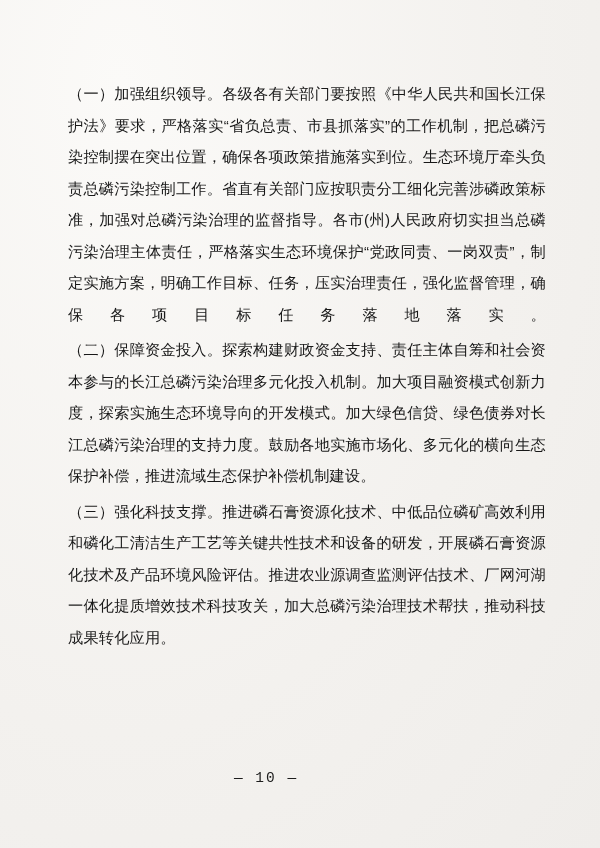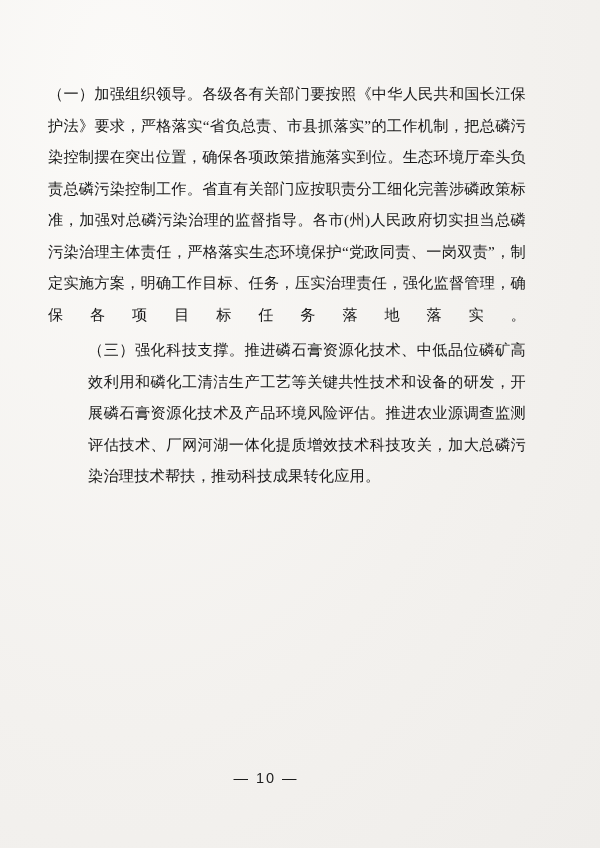--- a/index.html
+++ b/index.html
@@ -18,24 +18,24 @@
   .paper {
     position: absolute;
     left: 0; top: 0;
     width: 600px;
     height: 848px;
     background:
       radial-gradient(ellipse at 20% 10%, #fbfaf8 0%, #f3f1ee 60%, #efedea 100%);
   }
   .content {
     position: absolute;
-    left: 48px;
+    left: 68px;
     top: 78px;
     width: 478px;
-    font-family: Liberation Serif, serif;
+    font-family: Liberation Sans, sans-serif;
     color: #1c1c1c;
   }
   p.para {
     margin: 0 0 4px 0;
     font-size: 15.2px;
     line-height: 31.5px;
     text-align: justify;
     text-align-last: justify;
     text-indent: 0;
     letter-spacing: 0.2px;
@@ -44,31 +44,32 @@
   }
   p.para.last-left {
     text-align-last: left;
   }
   .footer {
     position: absolute;
     left: 0;
     bottom: 62px;
     width: 532px;
     text-align: center;
-    font-family: Liberation Sans, sans-serif;
+    font-family: Liberation Mono, monospace;
     font-size: 14.5px;
     color: #1c1c1c;
     letter-spacing: 2px;
   }
 </style>
 </head>
 <body>
 
 <div class="page">
   <div class="paper"></div>
 
   <div class="content">
     <p class="para" style="text-indent: 0px;">（一）加强组织领导。各级各有关部门要按照《中华人民共和国长江保护法》要求，严格落实“省负总责、市县抓落实”的工作机制，把总磷污染控制摆在突出位置，确保各项政策措施落实到位。生态环境厅牵头负责总磷污染控制工作。省直有关部门应按职责分工细化完善涉磷政策标准，加强对总磷污染治理的监督指导。各市(州)人民政府切实担当总磷污染治理主体责任，严格落实生态环境保护“党政同责、一岗双责”，制定实施方案，明确工作目标、任务，压实治理责任，强化监督管理，确保各项目标任务落地落实。</p>
-    <p class="para last-left" style="text-indent: 0px; margin-left: 40px;">（三）强化科技支撑。推进磷石膏资源化技术、中低品位磷矿高效利用和磷化工清洁生产工艺等关键共性技术和设备的研发，开展磷石膏资源化技术及产品环境风险评估。推进农业源调查监测评估技术、厂网河湖一体化提质增效技术科技攻关，加大总磷污染治理技术帮扶，推动科技成果转化应用。</p>
+    <p class="para last-left" style="text-indent: 0px;">（二）保障资金投入。探索构建财政资金支持、责任主体自筹和社会资本参与的长江总磷污染治理多元化投入机制。加大项目融资模式创新力度，探索实施生态环境导向的开发模式。加大绿色信贷、绿色债券对长江总磷污染治理的支持力度。鼓励各地实施市场化、多元化的横向生态保护补偿，推进流域生态保护补偿机制建设。</p>
+    <p class="para last-left" style="text-indent: 0px;">（三）强化科技支撑。推进磷石膏资源化技术、中低品位磷矿高效利用和磷化工清洁生产工艺等关键共性技术和设备的研发，开展磷石膏资源化技术及产品环境风险评估。推进农业源调查监测评估技术、厂网河湖一体化提质增效技术科技攻关，加大总磷污染治理技术帮扶，推动科技成果转化应用。</p>
   </div>
 
   <div class="footer">— 10 —</div>
 </div>
 
 </body></html>

